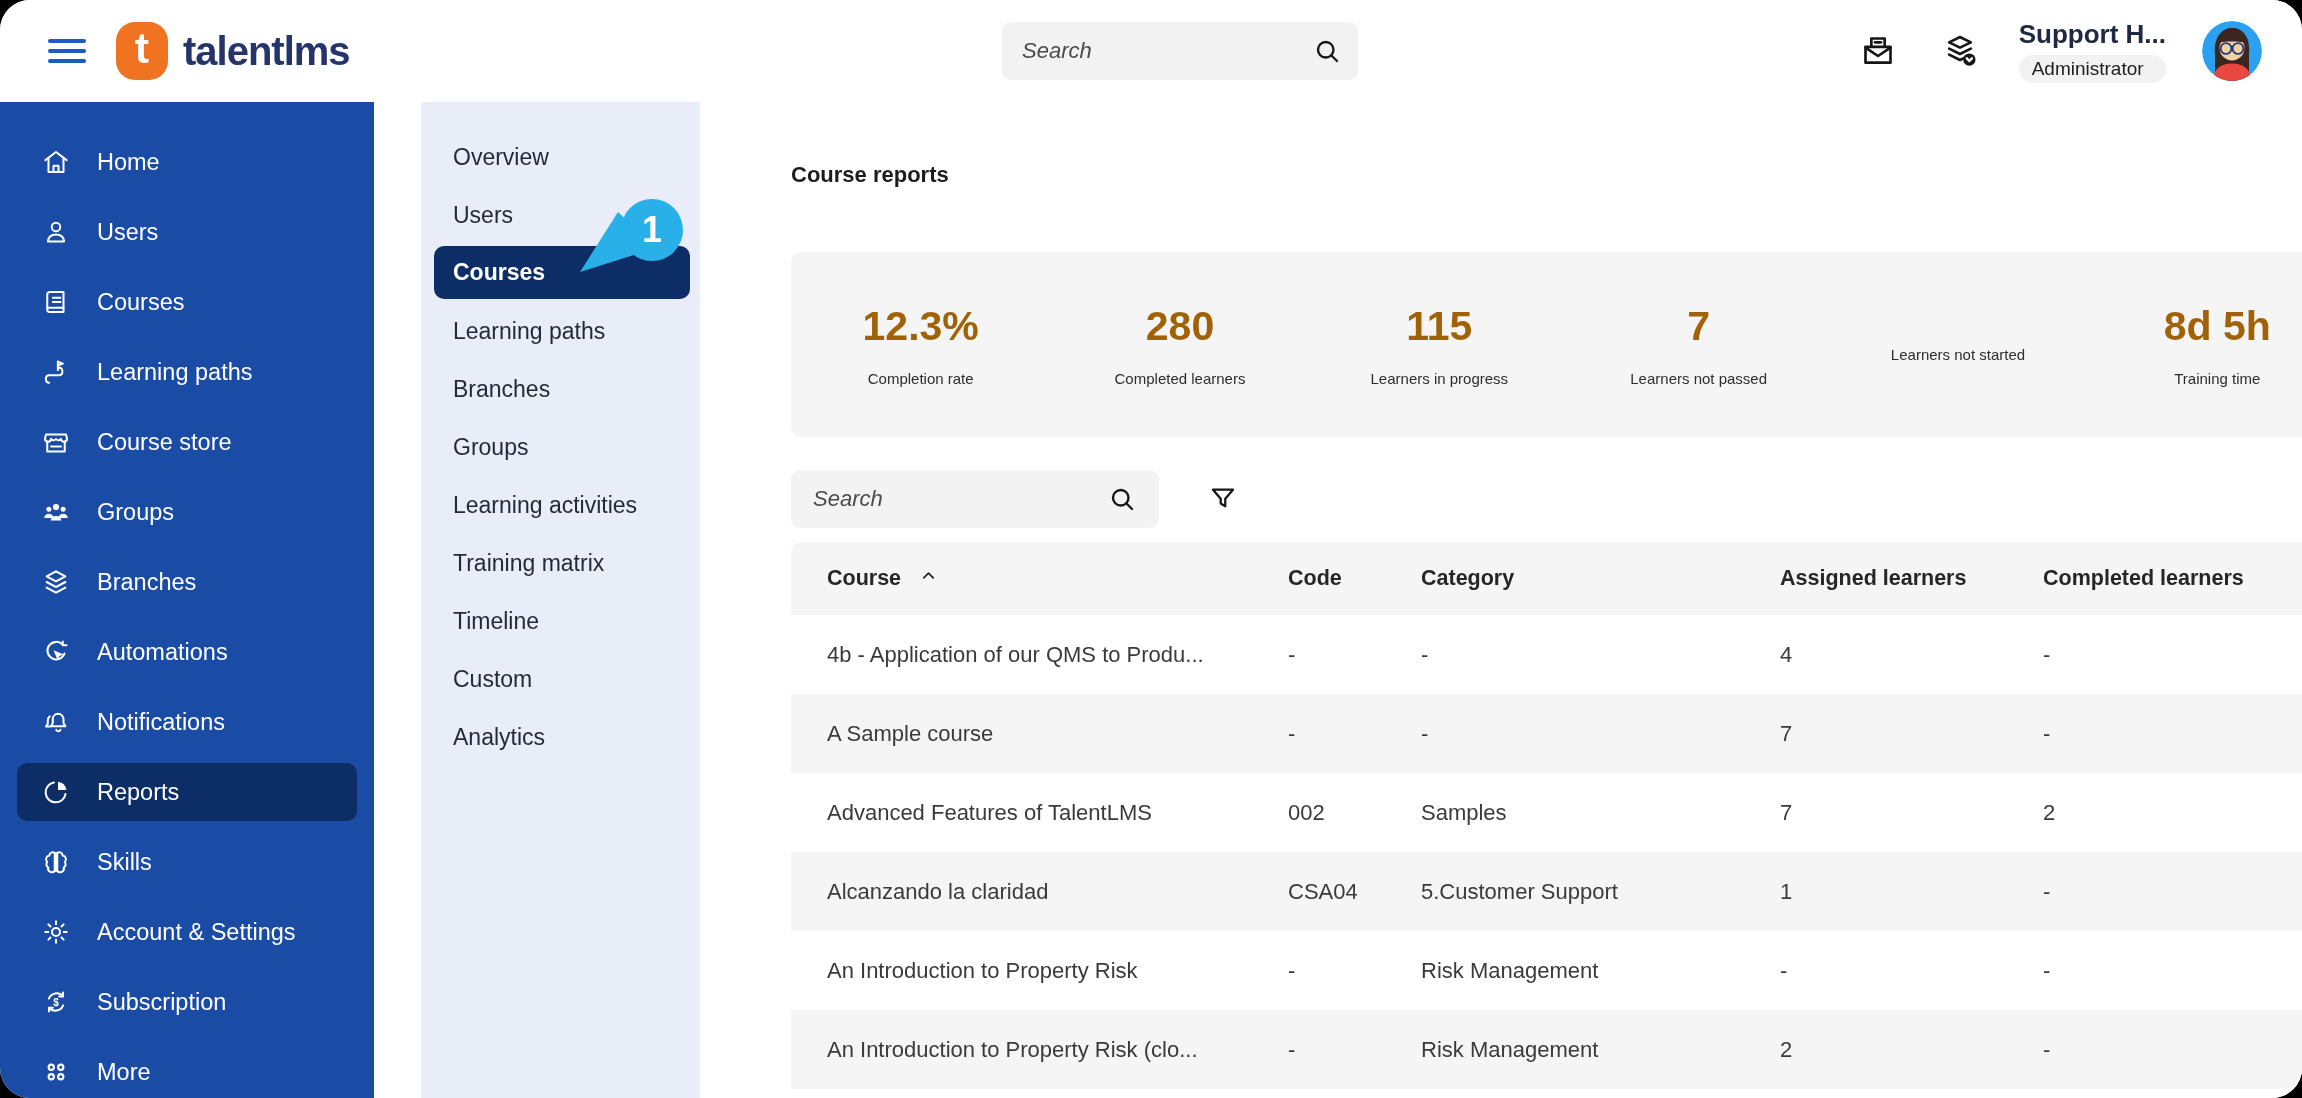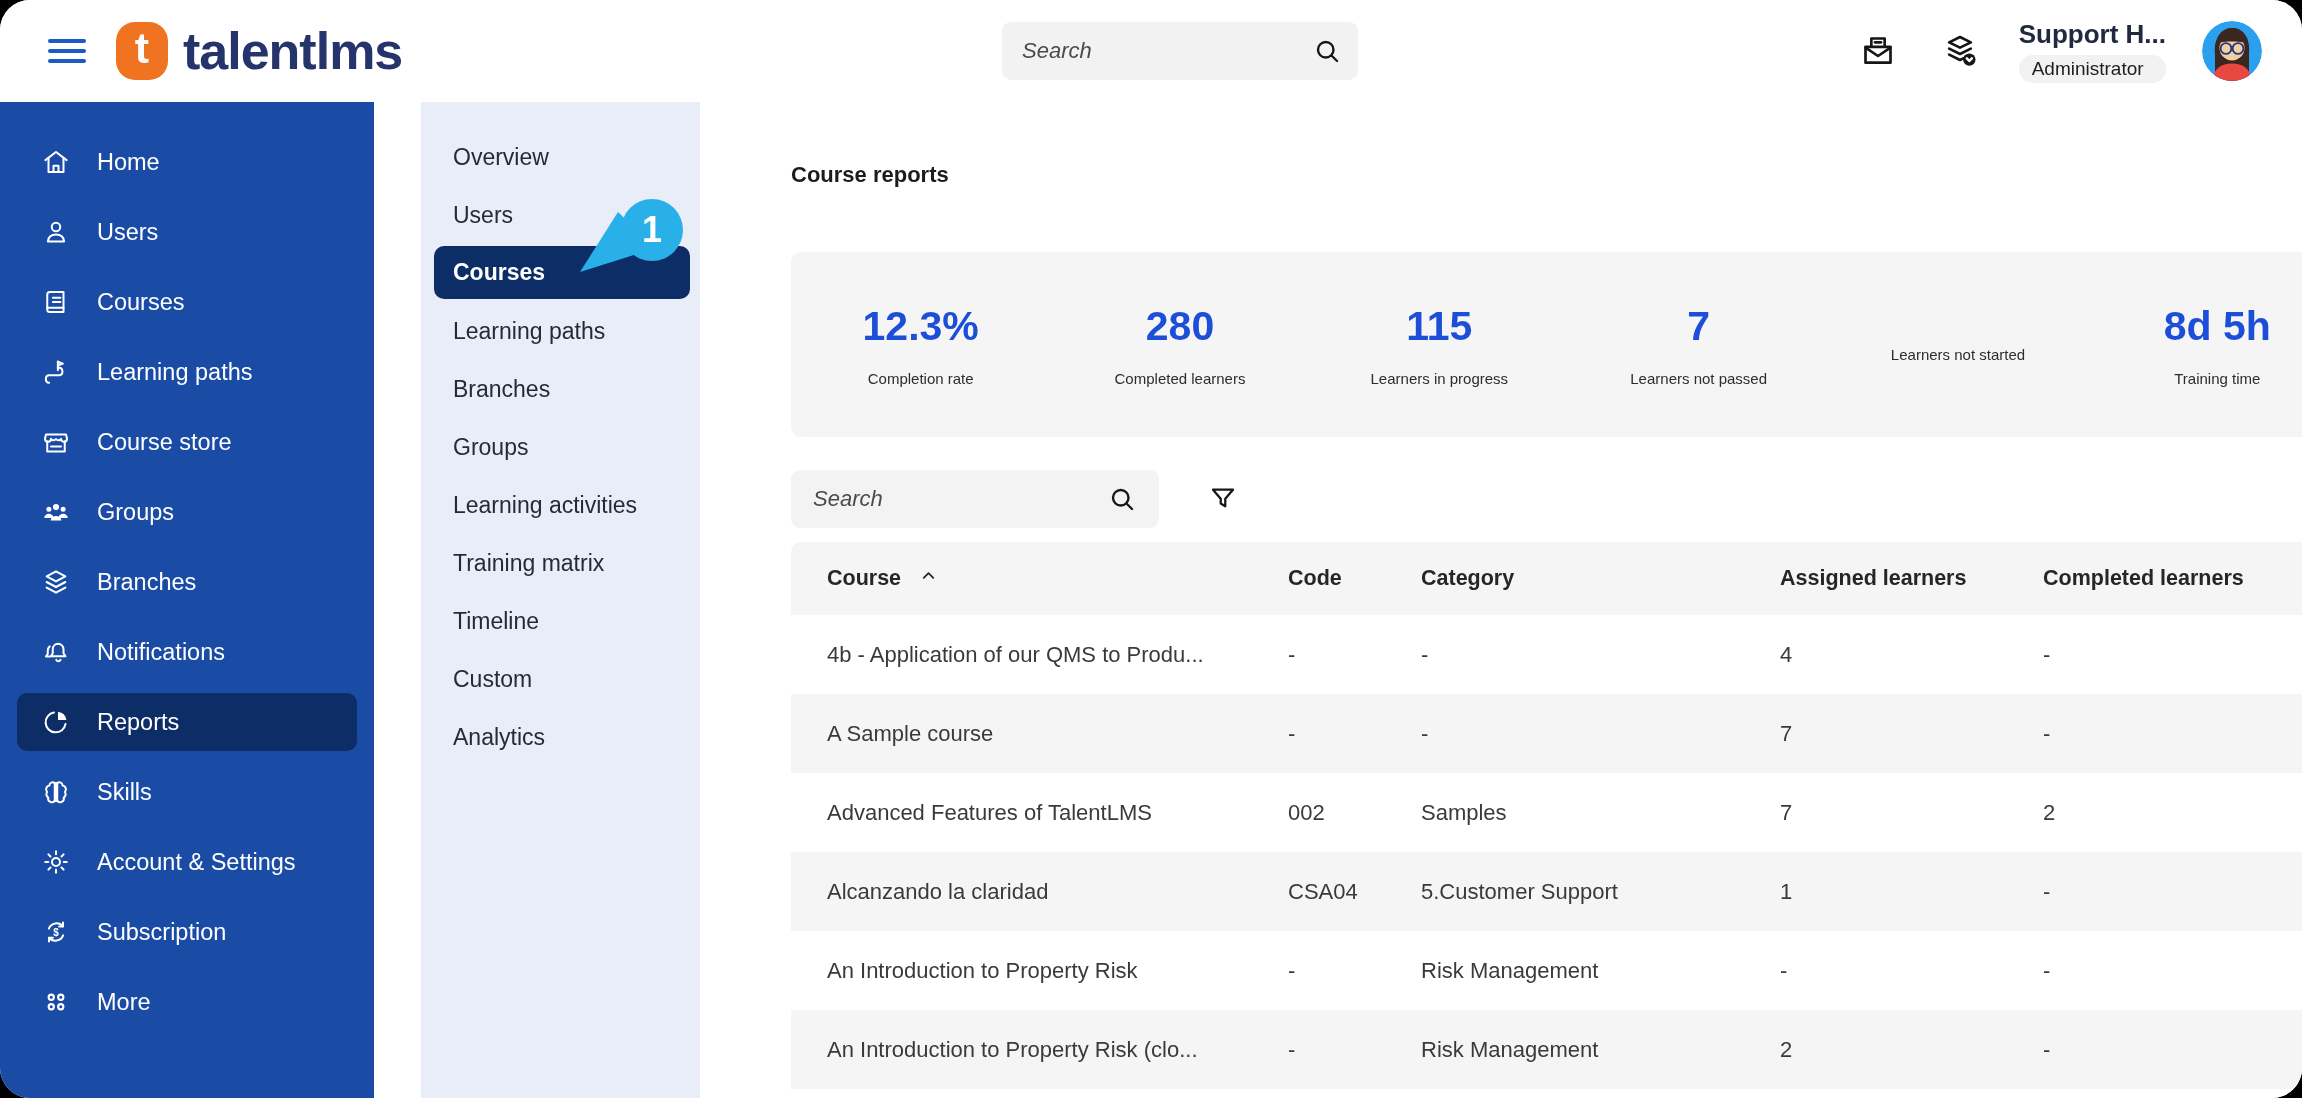--- a/index.html
+++ b/index.html
@@ -6,21 +6,21 @@
     font-family:"Liberation Sans","DejaVu Sans",sans-serif;}
   .window{width:2302px;height:1098px;border-radius:30px;overflow:hidden;background:#fff;
     display:flex;flex-direction:column;position:relative;}
   
   .topbar{height:102px;min-height:102px;background:#fff;position:relative;display:flex;align-items:center;z-index:5;}
   .burger{margin-left:48px;width:38px;cursor:pointer;}
   .burger i{display:block;height:4px;background:#1d5ac2;border-radius:2px;margin:6px 0;}
   .brand{display:flex;align-items:center;margin-left:30px;gap:15px;}
   .brand-mark{width:52px;height:58px;background:#ef7320;border-radius:19px;display:flex;
     align-items:center;justify-content:center;color:#fff;font-size:43px;font-weight:800;padding-bottom:5px;box-sizing:border-box;}
-  .brand-name{font-size:52px;font-weight:800;color:#25346b;letter-spacing:-1px;}
+  .brand-name{font-size:40px;font-weight:800;color:#25346b;letter-spacing:-1px;}
   .top-search{position:absolute;left:1002px;top:22px;width:356px;height:58px;background:#f2f2f2;
     border-radius:9px;display:flex;align-items:center;padding:0 18px;box-sizing:border-box;}
   .top-search input{flex:1;border:none;background:transparent;outline:none;font-size:22px;color:#333;font-family:inherit;}
   input::placeholder{font-style:italic;color:#4a4a4a;}
   .top-right{position:absolute;right:40px;top:0;height:102px;display:flex;align-items:center;gap:36px;}
   .icon-btn{width:46px;height:46px;display:flex;align-items:center;justify-content:center;cursor:pointer;}
   .user-block{display:flex;flex-direction:column;gap:5px;cursor:pointer;}
   .user-name{font-size:26px;font-weight:800;color:#20293f;}
   .user-role{font-size:19px;color:#1e1e1e;background:#f2f2f2;border-radius:14px;padding:3px 13px;}
   .avatar{width:60px;height:60px;border-radius:50%;overflow:hidden;cursor:pointer;}
@@ -37,21 +37,21 @@
     border-radius:10px;font-weight:700;}
   .badge{position:absolute;right:0;top:-48px;width:116px;height:78px;pointer-events:none;}
   .badge .num{position:absolute;left:47px;top:1px;width:62px;height:62px;line-height:62px;text-align:center;
     font-size:36px;color:#fff;font-weight:600;}
   
   .main{flex:1;background:#fff;padding-left:44px;box-sizing:border-box;overflow:hidden;}
   .page-title{margin-top:52px;font-size:22px;font-weight:800;color:#1c1c1c;line-height:42px;}
   .stats{margin-top:56px;width:1556px;height:185px;background:#f5f5f5;border-radius:10px;
     display:grid;grid-template-columns:repeat(6,1fr);align-items:center;}
   .stat{text-align:center;}
-  .stat-value{font-size:41px;font-weight:800;color:#1d4ed8;}
+  .stat-value{font-size:41px;font-weight:800;color:#a16207;}
   .stat-label{margin-top:20px;font-size:15px;color:#2d2d2d;}
   .search-row{margin-top:33px;display:flex;align-items:center;}
   .tbl-search{width:368px;height:58px;background:#f3f3f3;border-radius:9px;display:flex;align-items:center;
     padding:0 20px;box-sizing:border-box;}
   .tbl-search input{flex:1;border:none;background:transparent;outline:none;font-size:22px;color:#333;font-family:inherit;}
   .filter-btn{margin-left:42px;width:44px;height:44px;display:flex;align-items:center;justify-content:center;cursor:pointer;}
   .table{margin-top:14px;width:1556px;font-size:22px;color:#3a3a3a;}
   .thead,.trow{display:grid;grid-template-columns:461px 133px 359px 263px 264px 1fr;
     align-items:center;padding-left:36px;box-sizing:border-box;}
   .thead{height:73px;background:#f5f5f5;border-radius:10px 10px 0 0;font-weight:700;color:#262626;font-size:21.5px;}
@@ -207,20 +207,30 @@
         <span class="nicon">
           <svg width="30" height="30" viewBox="0 0 24 24" fill="none" stroke="#fff" stroke-width="1.6" stroke-linecap="round" stroke-linejoin="round">
             <path d="M12 3.5 19.5 7.5 12 11.5 4.5 7.5Z"></path>
               <path d="M4.5 12 12 16l7.5-4"></path>
               <path d="M4.5 16.5 12 20.5l7.5-4"></path>
             </svg>
         </span>
         <span class="nlabel">Branches</span>
       </div>
 
+      <div class="nav-item">
+        <span class="nicon">
+          <svg width="30" height="30" viewBox="0 0 24 24" fill="none" stroke="#fff" stroke-width="1.6" stroke-linecap="round" stroke-linejoin="round">
+            <path d="M18.8 13.2A7 7 0 1 1 17.2 6"></path>
+              <path d="M17.4 3.6v3h3"></path>
+            <path fill="#fff" stroke="none" d="M10 10.6l8.2 3.3-3.5 1.2-1.3 3.5Z"></path>
+            </svg>
+        </span>
+        <span class="nlabel">Automations</span>
+      </div>
 
       <div class="nav-item">
         <span class="nicon">
           <svg width="30" height="30" viewBox="0 0 24 24" fill="none" stroke="#fff" stroke-width="1.6" stroke-linecap="round" stroke-linejoin="round">
             <path d="M7 7.5a4.6 4.6 0 0 0-1.6 3.5v2.6L4 15.5h3.4"></path>
             <path d="M13.6 5.4a4.4 4.4 0 0 1 4.4 4.4v3.2l1.6 2.4H8l1.4-2.4V9.8a4.4 4.4 0 0 1 4.2-4.4Z"></path>
             <path d="M12.2 18.3a1.9 1.9 0 0 0 3.4 0"></path>
             </svg>
         </span>
         <span class="nlabel">Notifications</span>

